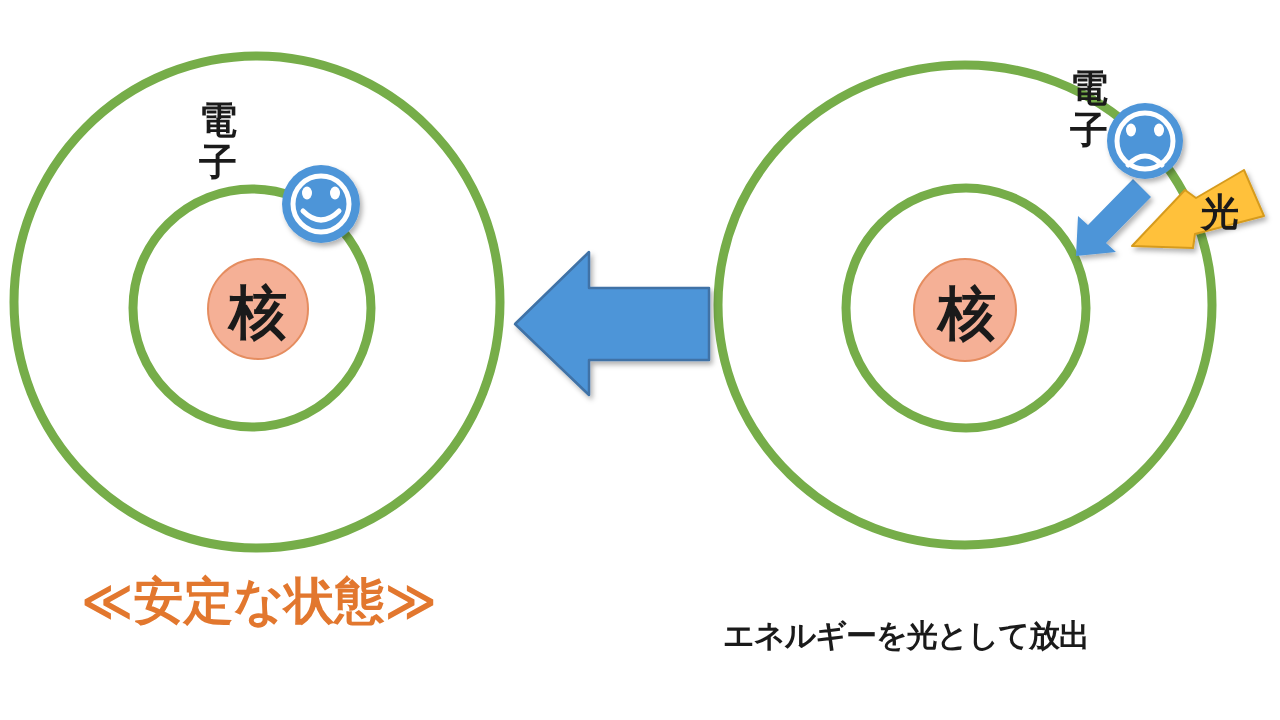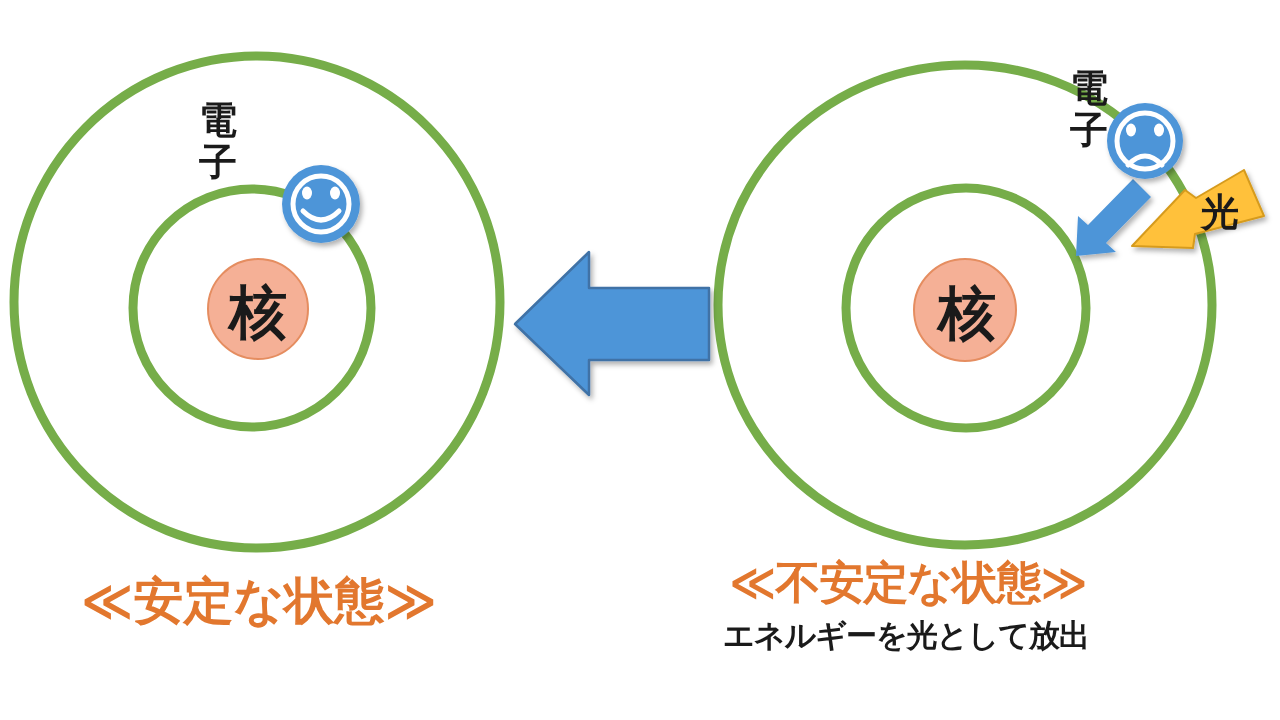--- a/index.html
+++ b/index.html
@@ -80,16 +80,15 @@
   </div>
   <div class="label nucleus-label" style="left:258px;top:312px;">核</div>
   <div class="label caption caption-left" style="left:259px;top:601px;">≪安定な状態≫</div>
 
   <div class="label electron-label" style="left:1089px;top:109px;">
     <span>電</span>
     <span>子</span>
   </div>
   <div class="label nucleus-label" style="left:967px;top:313px;">核</div>
   <div class="label light-label" style="left:1220px;top:213px;">光</div>
-  <div class="label caption caption-right" style="left:908px;top:583px;">≪不安定な状態≫</div>
   <div class="label note" style="left:906px;top:636px;">エネルギーを光として放出</div>
 
 </div>
 
 </body></html>

